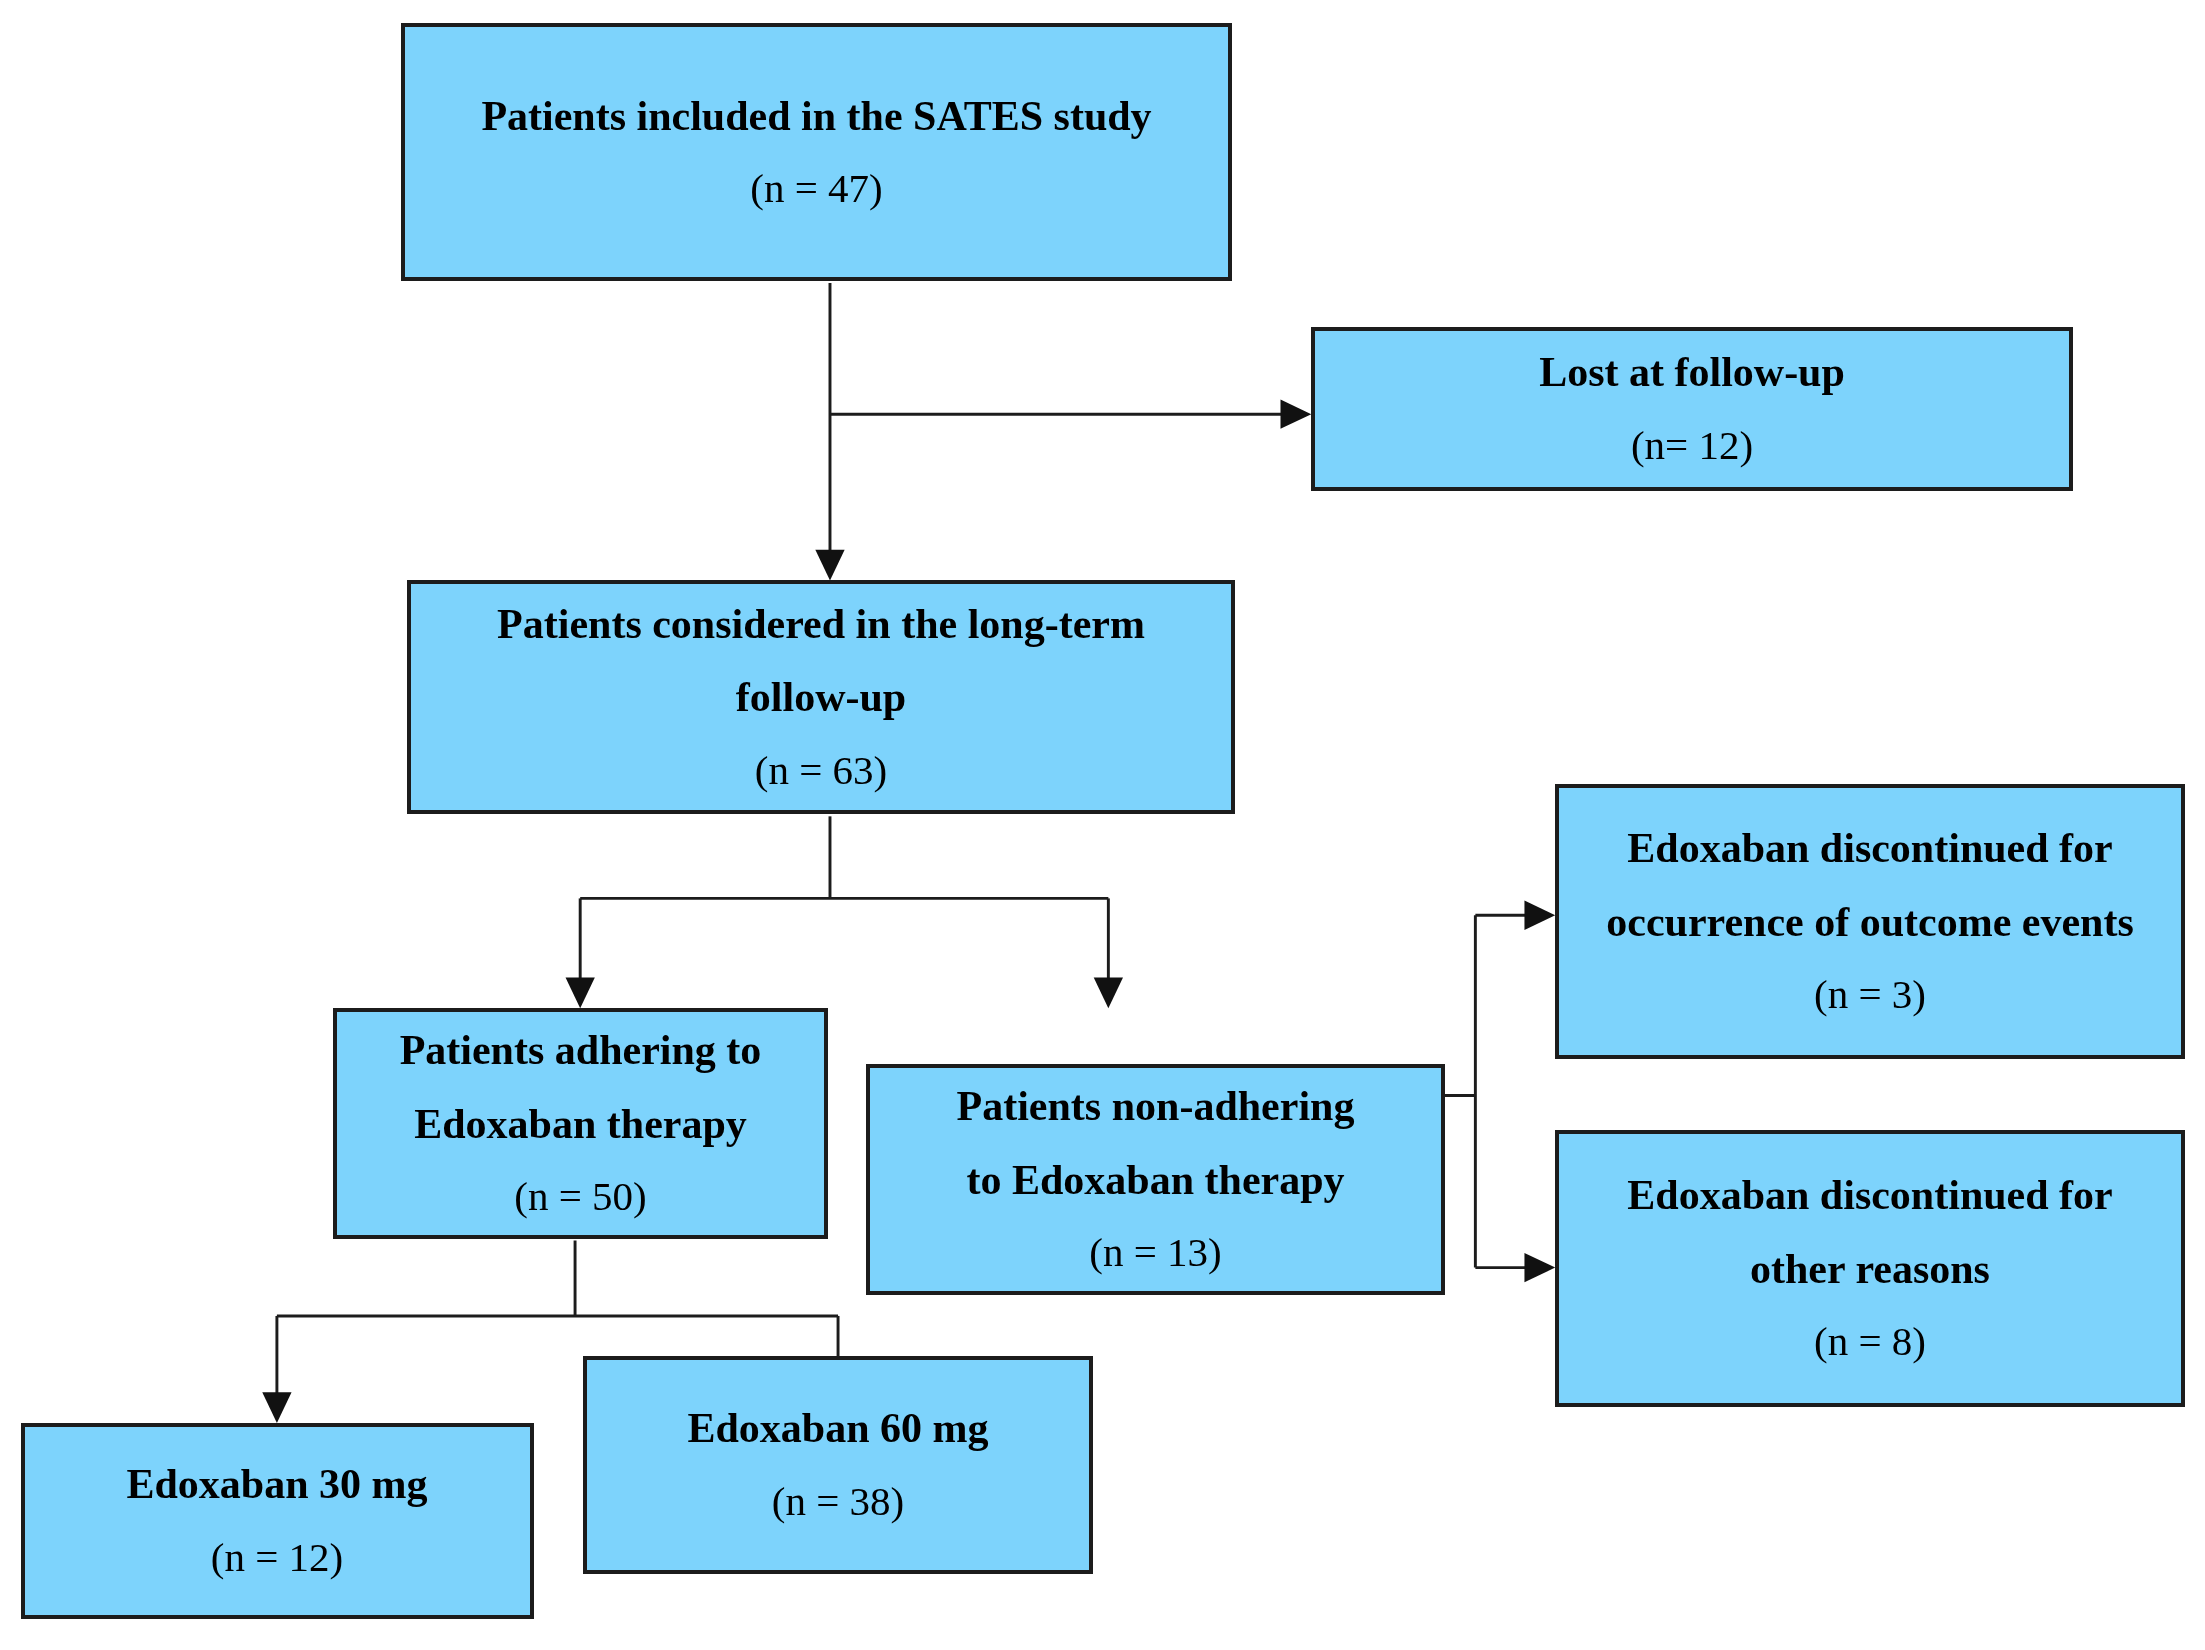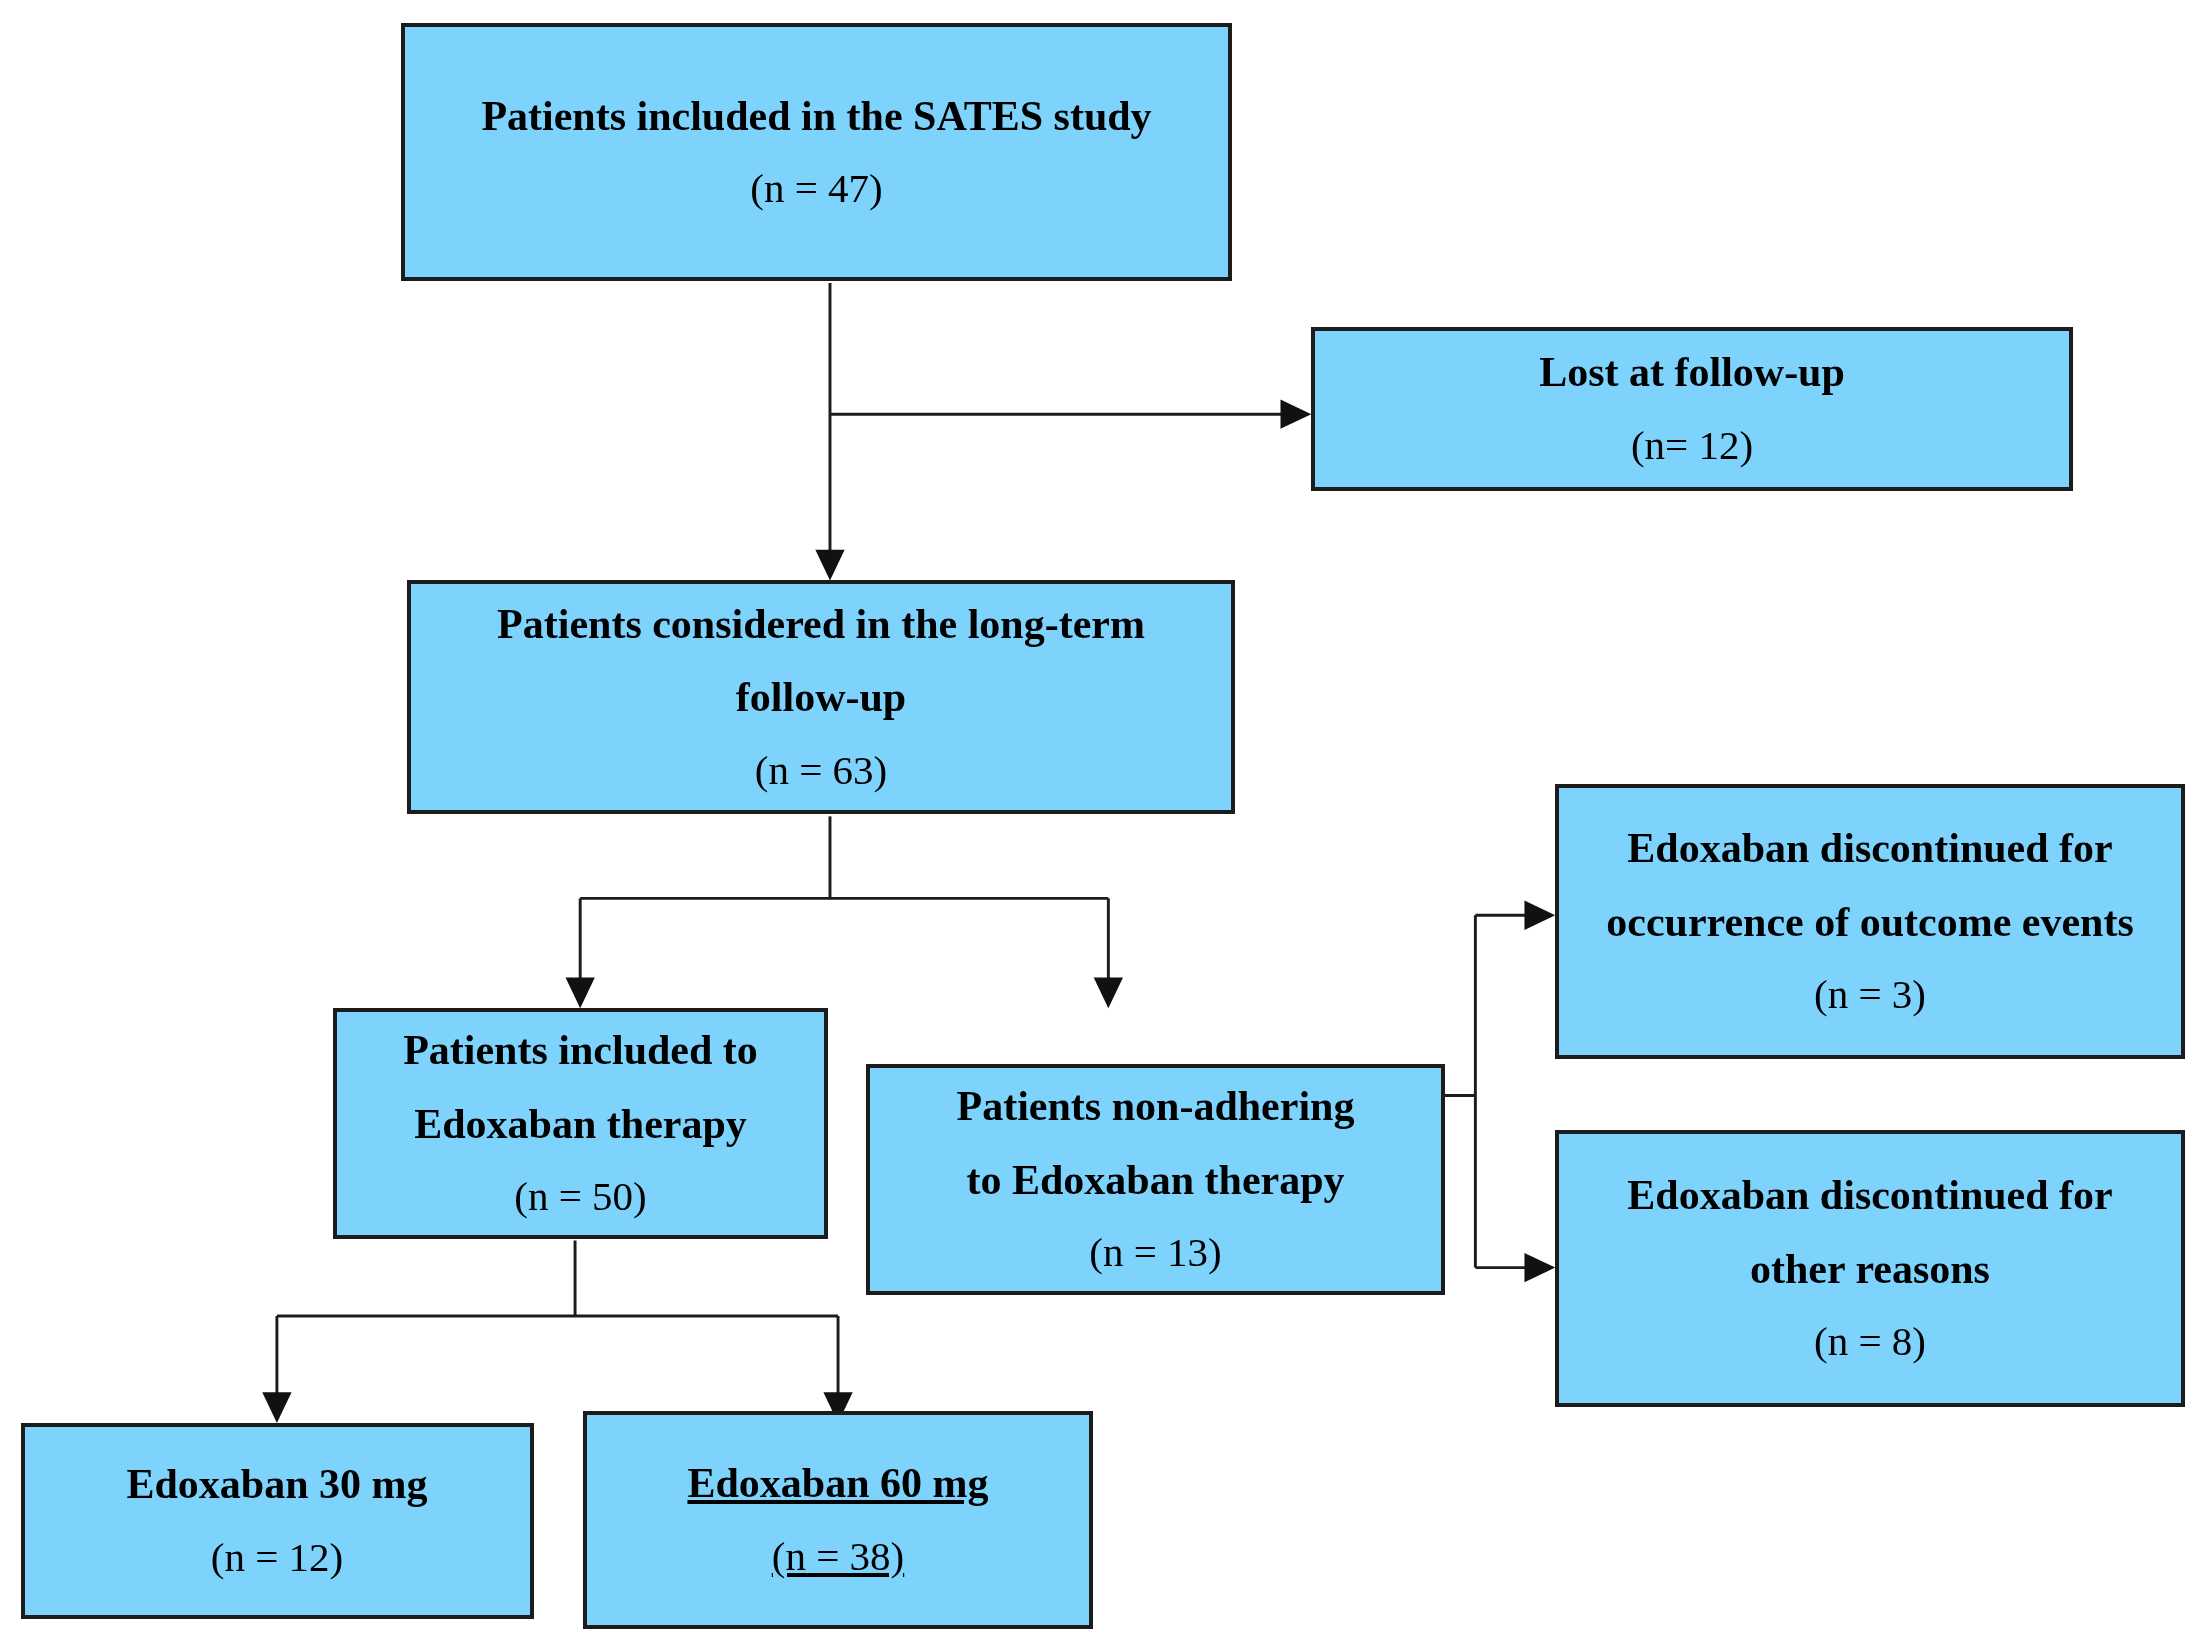--- a/index.html
+++ b/index.html
@@ -47,21 +47,21 @@
   }
   
   #node-included    { left: 401px;  top: 23.4px;   width: 831px; height: 258px; }
   #node-lost        { left: 1311px; top: 327px;  width: 762px; height: 164px; }
   #node-longterm    { left: 407px;  top: 580px;  width: 828px; height: 234px; }
   #node-adhering    { left: 333px;  top: 1008px; width: 495px;  height: 231px; }
   #node-nonadhering { left: 866px; top: 1040px; width: 579px;  height: 231px; margin-top: 24px; }
   #node-outcome     { left: 1555px; top: 784px; width: 630px;  height: 275px; }
   #node-other       { left: 1555px; top: 1130px; width: 630px;  height: 277px; }
   #node-e30         { left: 20.5px;   top: 1423px; width: 513px;  height: 196px; }
-  #node-e60         { left: 583px;  top: 1411px; width: 510px;  height: 218px; text-decoration: underline; }
+  #node-e60         { left: 583px;  top: 1356px; width: 510px;  height: 218px; }
 </style>
 </head>
 <body>
 
 <div id="canvas">
 
   <svg id="edges" viewBox="0 0 3010 2253" xmlns="http://www.w3.org/2000/svg">
     <g stroke="#1c1c1c" stroke-width="4" fill="none">
 
       <g>
@@ -114,21 +114,21 @@
     <div class="c">(n= 12)</div>
   </div>
 
   <div class="node" id="node-longterm">
     <div class="t">Patients considered in the long-term</div>
     <div class="t">follow-up</div>
     <div class="c">(n = 63)</div>
   </div>
 
   <div class="node" id="node-adhering">
-    <div class="t">Patients included to</div>
+    <div class="t">Patients adhering to</div>
     <div class="t">Edoxaban therapy</div>
     <div class="c">(n = 50)</div>
   </div>
 
   <div class="node" id="node-nonadhering">
     <div class="t">Patients non-adhering</div>
     <div class="t">to Edoxaban therapy</div>
     <div class="c">(n = 13)</div>
   </div>
 

